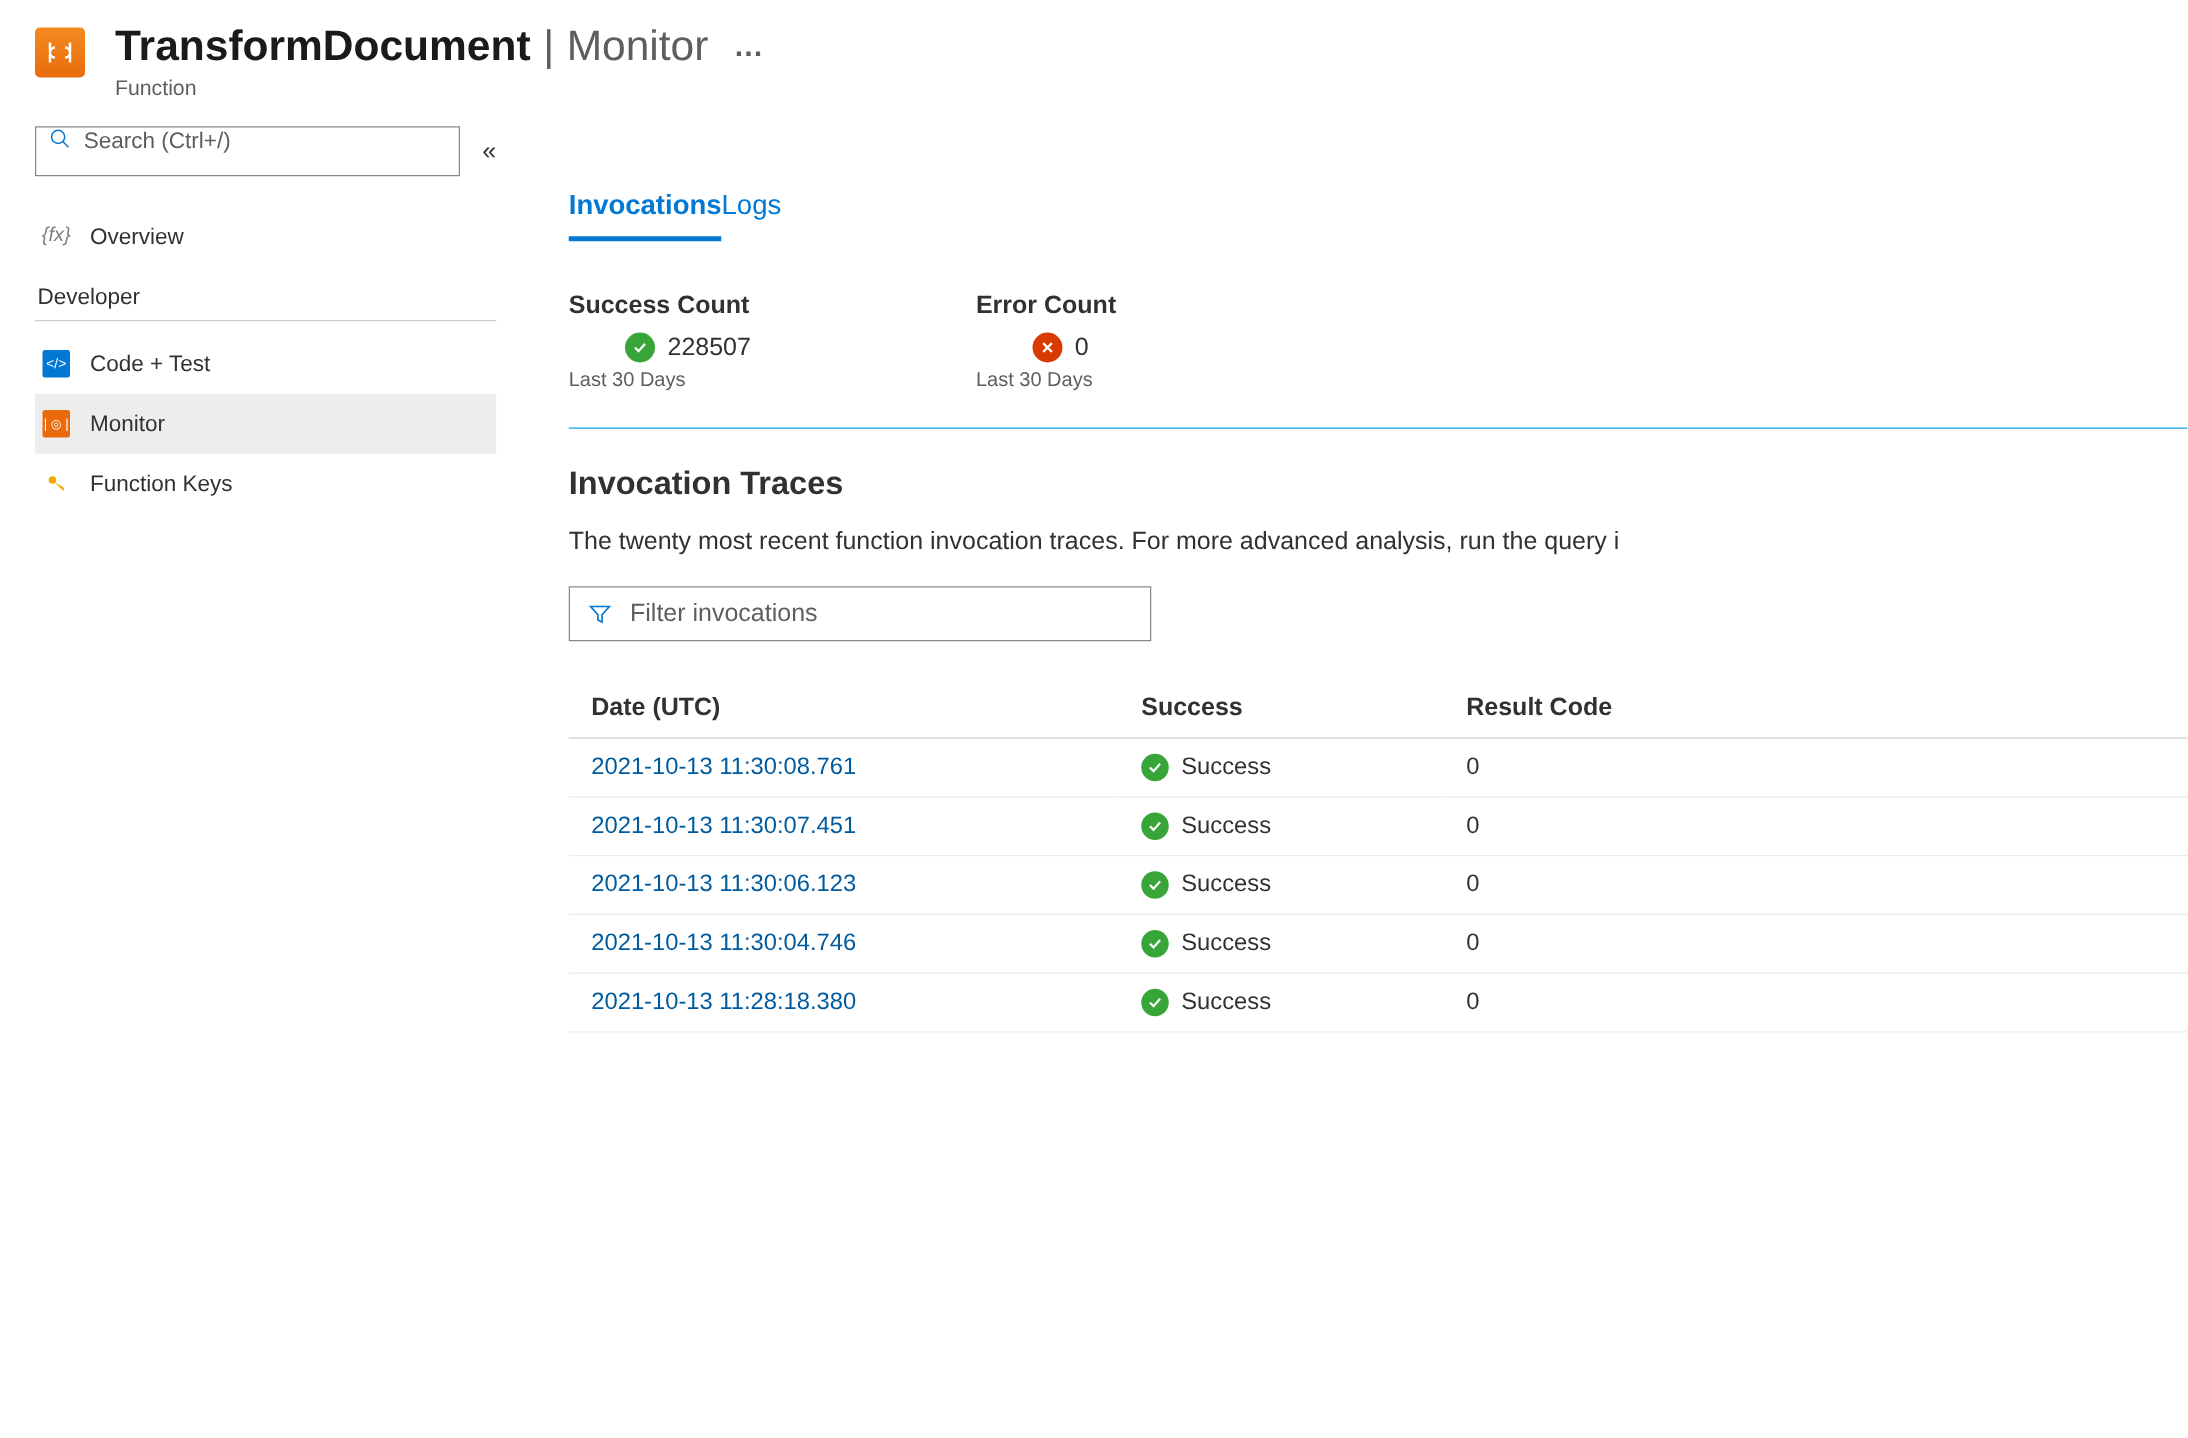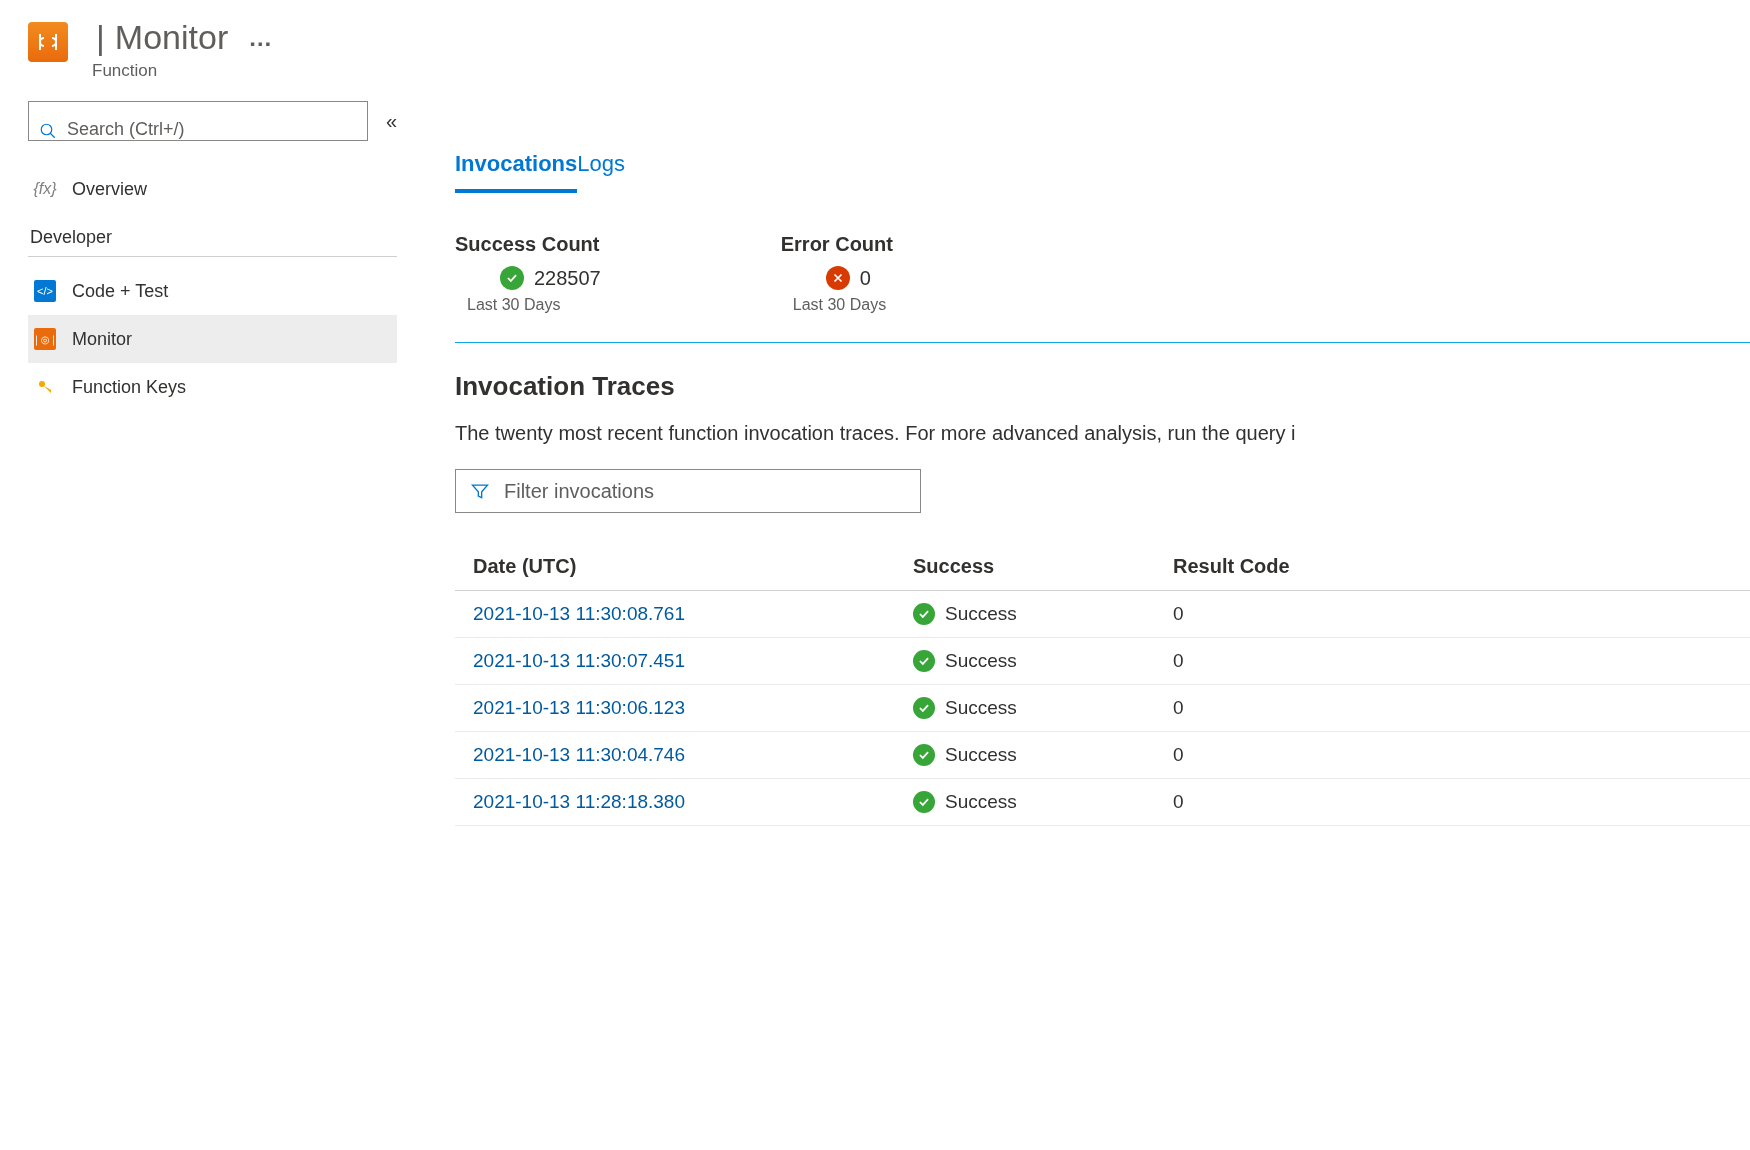--- a/index.html
+++ b/index.html
@@ -30,21 +30,21 @@
   .title-block { display: flex; flex-direction: column; }
   .title-line { display: flex; align-items: center; gap: 6px; font-size: 34px; font-weight: 600; color: #1b1a19; }
   .title-line .sep { font-weight: 300; color: #605e5c; margin: 0 4px; }
   .title-line .section { font-weight: 400; color: #605e5c; }
   .title-dots { color: #605e5c; font-size: 24px; margin-left: 14px; letter-spacing: 2px; }
   .subtitle { color: #605e5c; font-size: 17px; margin-top: 4px; }
   .body-row { display: flex; margin-top: 20px; }
   .sidebar { width: 415px; padding: 0 18px 0 28px; }
   .search-row { display: flex; align-items: center; gap: 18px; margin-bottom: 24px; }
   .search-box {
-    flex: 1; display: flex; align-items: flex-end;
+    flex: 1; display: flex; align-items: flex-start;
     border: 1px solid #8a8886;
     height: 40px; padding: 0 10px; gap: 10px;
     font-size: 18px; color: #605e5c;
   }
   .search-box svg { width: 18px; height: 18px; stroke: #0078d4; fill: none; stroke-width: 1.6; }
   .collapse-btn { font-size: 20px; color: #323130; cursor: pointer; }
   .nav-item {
     display: flex; align-items: center; gap: 16px;
     height: 48px; padding: 0 6px;
     cursor: pointer; font-size: 18px;
@@ -59,21 +59,21 @@
   .mon-icon { background: #e96b0c; color: #fff; font-size: 10px; padding: 3px; border-radius: 2px; }
   .key-icon svg { width: 18px; height: 18px; fill: #f2a900; }
 
   .main { flex: 1; padding: 50px 0 0 40px; }
   .tabs { display: flex; border-bottom: 0; margin-bottom: 40px; }
   .tab { font-size: 22px; color: #0078d4; padding-bottom: 12px; cursor: pointer; }
   .tab.active { font-weight: 600; border-bottom: 4px solid #0078d4; }
   .stats-row { display: flex; gap: 180px; border-bottom: 1px solid #0ea5e9; padding-bottom: 28px; margin-bottom: 28px; }
   .stat-title { font-size: 20px; font-weight: 700; margin-bottom: 10px; }
   .stat-value { display: flex; align-items: center; gap: 10px; font-size: 20px; margin-bottom: 6px; padding-left: 45px; }
-  .stat-sub { color: #605e5c; font-size: 16px; margin-left: 12px; }
+  .stat-sub { color: #605e5c; font-size: 16px; }
   .circle { width: 24px; height: 24px; border-radius: 50%; display: inline-flex; align-items: center; justify-content: center; }
   .circle.green { background: #37a537; }
   .circle.red { background: #d83b01; }
   .circle svg { width: 14px; height: 14px; fill: #fff; stroke: #fff; }
   .traces-title { font-size: 26px; font-weight: 700; margin-bottom: 20px; }
   .traces-desc { font-size: 20px; color: #323130; margin-bottom: 24px; }
   .toolbar { display: flex; align-items: center; gap: 28px; margin-bottom: 16px; padding-left: 16px; }
   .tool-link { display: flex; align-items: center; gap: 12px; font-size: 20px; color: #323130; cursor: pointer; }
   .tool-link svg { width: 22px; height: 22px; stroke: #0078d4; fill: none; stroke-width: 1.6; }
   .filter-box {
@@ -97,20 +97,21 @@
 
 <div class="page">
   <div class="header-row">
     <div class="func-icon">
       <svg viewBox="0 0 24 24">
           <path d="M4 4 Q4 12 4 12 Q4 20 4 20 M20 4 Q20 12 20 12 Q20 20 20 20 M8 8 A4 4 0 0 0 8 16 M16 8 A4 4 0 0 1 16 16" stroke="#fff" stroke-width="2" fill="none"></path>
         </svg>
     </div>
     <div class="title-block">
       <div class="title-line">
+        <span>TransformDocument</span>
         <span class="sep">|</span>
         <span class="section">Monitor</span>
         <span class="title-dots">…</span>
       </div>
       <div class="subtitle">Function</div>
     </div>
   </div>
 
   <div class="body-row">
     <div class="sidebar">

